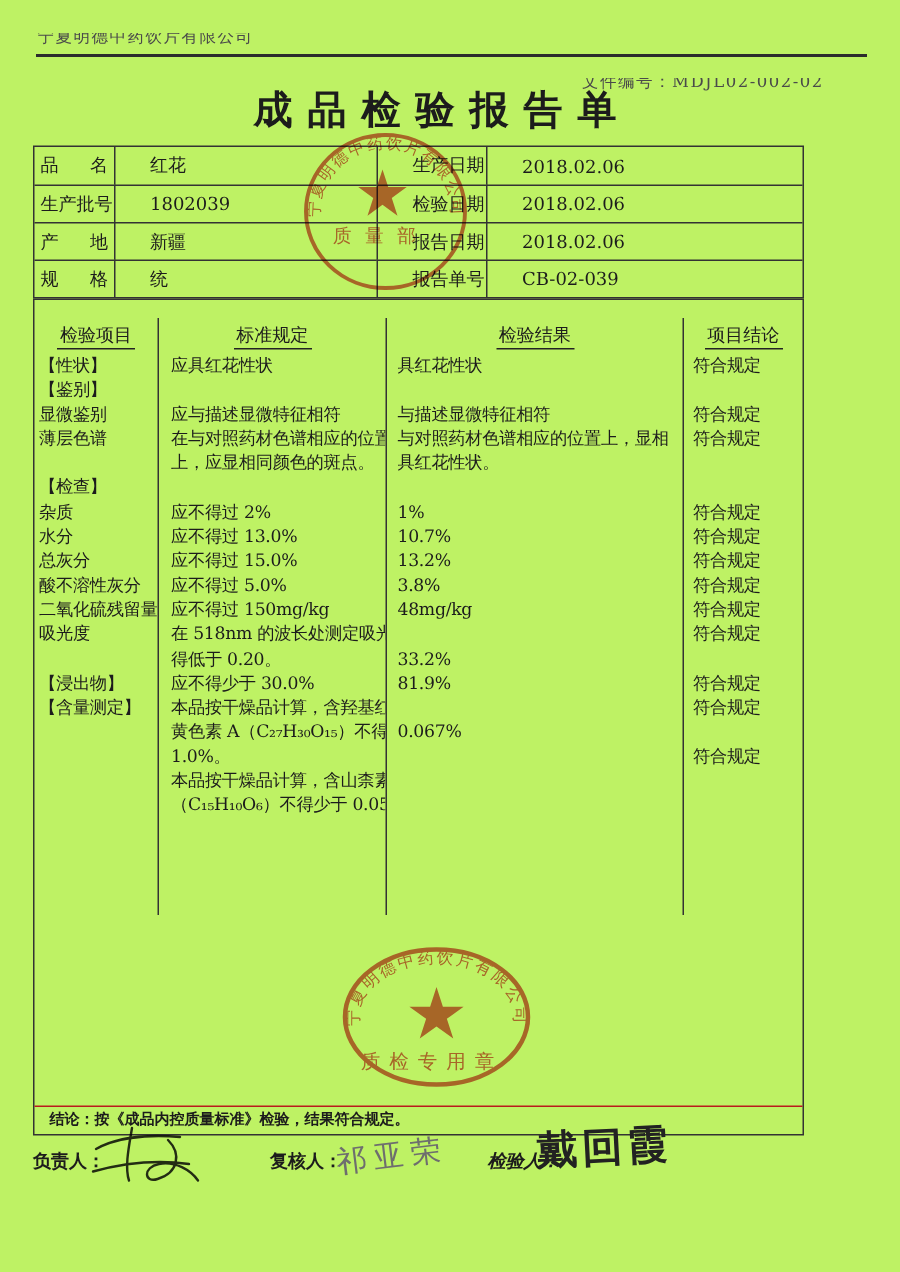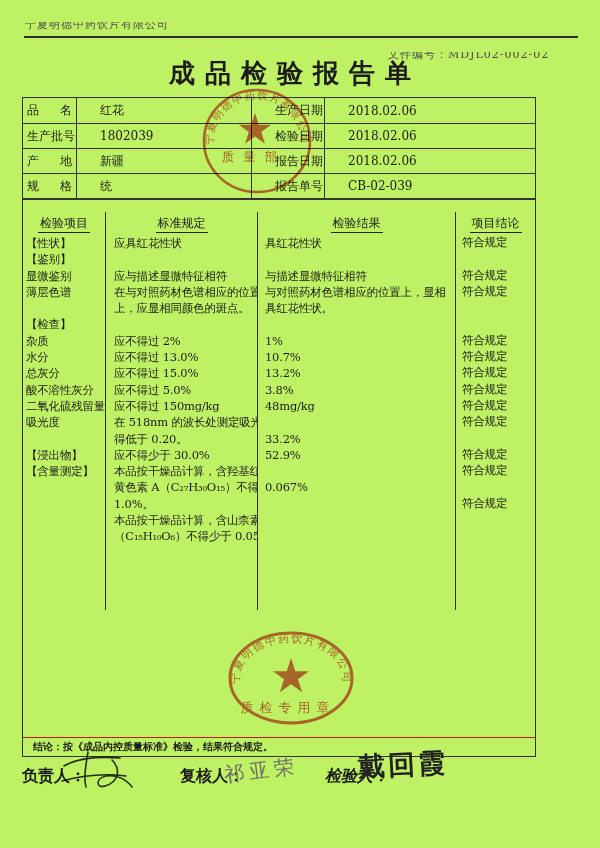--- a/index.html
+++ b/index.html
@@ -36,21 +36,21 @@
         white-space:nowrap;overflow:hidden;}
   .mcol1 .line{padding-left:3px;}
   .mcol2 .line{padding-left:8px;}
   .mcol3 .line{padding-left:7px;}
   .mcol4 .line{padding-left:6px;}
   .conc{position:absolute;left:0;right:0;top:537px;height:19px;border-top:1px solid #b91c1c;
         font-size:10px;line-height:18px;padding-left:10px;box-sizing:border-box;
         white-space:nowrap;font-weight:600;}
 
   
-  .siglabel{position:absolute;font-size:16px;font-weight:600;}
+  .siglabel{position:absolute;font-size:12px;font-weight:600;}
   .signame{position:absolute;white-space:nowrap;}
   #sig-reviewer{left:224px;top:757px;font-size:20px;color:#6e6e6e;
                 transform:rotate(-7deg);letter-spacing:5px;font-weight:500;}
   #sig-inspector{left:358px;top:747px;font-size:27px;color:#222;
                  transform:rotate(-3deg);letter-spacing:3px;font-weight:700;}
 
   
   .stamps{position:absolute;left:0;top:0;width:600px;height:848px;
           pointer-events:none;mix-blend-mode:multiply;}
 </style>
@@ -162,26 +162,26 @@
           <div class="line">与对照药材色谱相应的位置上，显相</div>
           <div class="line">具红花性状。</div>
           <div class="line">&nbsp;</div>
           <div class="line">1%</div>
           <div class="line">10.7%</div>
           <div class="line">13.2%</div>
           <div class="line">3.8%</div>
           <div class="line">48mg/kg</div>
           <div class="line">&nbsp;</div>
           <div class="line">33.2%</div>
-          <div class="line">52.9%</div>
+          <div class="line">81.9%</div>
           <div class="line">&nbsp;</div>
           <div class="line">0.067%</div>
         </div>
     </div>
-    <div class="mcol mcol4" style="left:433px;width:79px;font-family:Liberation Mono, monospace;">
+    <div class="mcol mcol4" style="left:433px;width:79px;">
       <div class="mhead">
           <span>项目结论</span>
         </div>
       <div class="lines">
           <div class="line">符合规定</div>
           <div class="line">&nbsp;</div>
           <div class="line">符合规定</div>
           <div class="line">符合规定</div>
           <div class="line">&nbsp;</div>
           <div class="line">&nbsp;</div>

